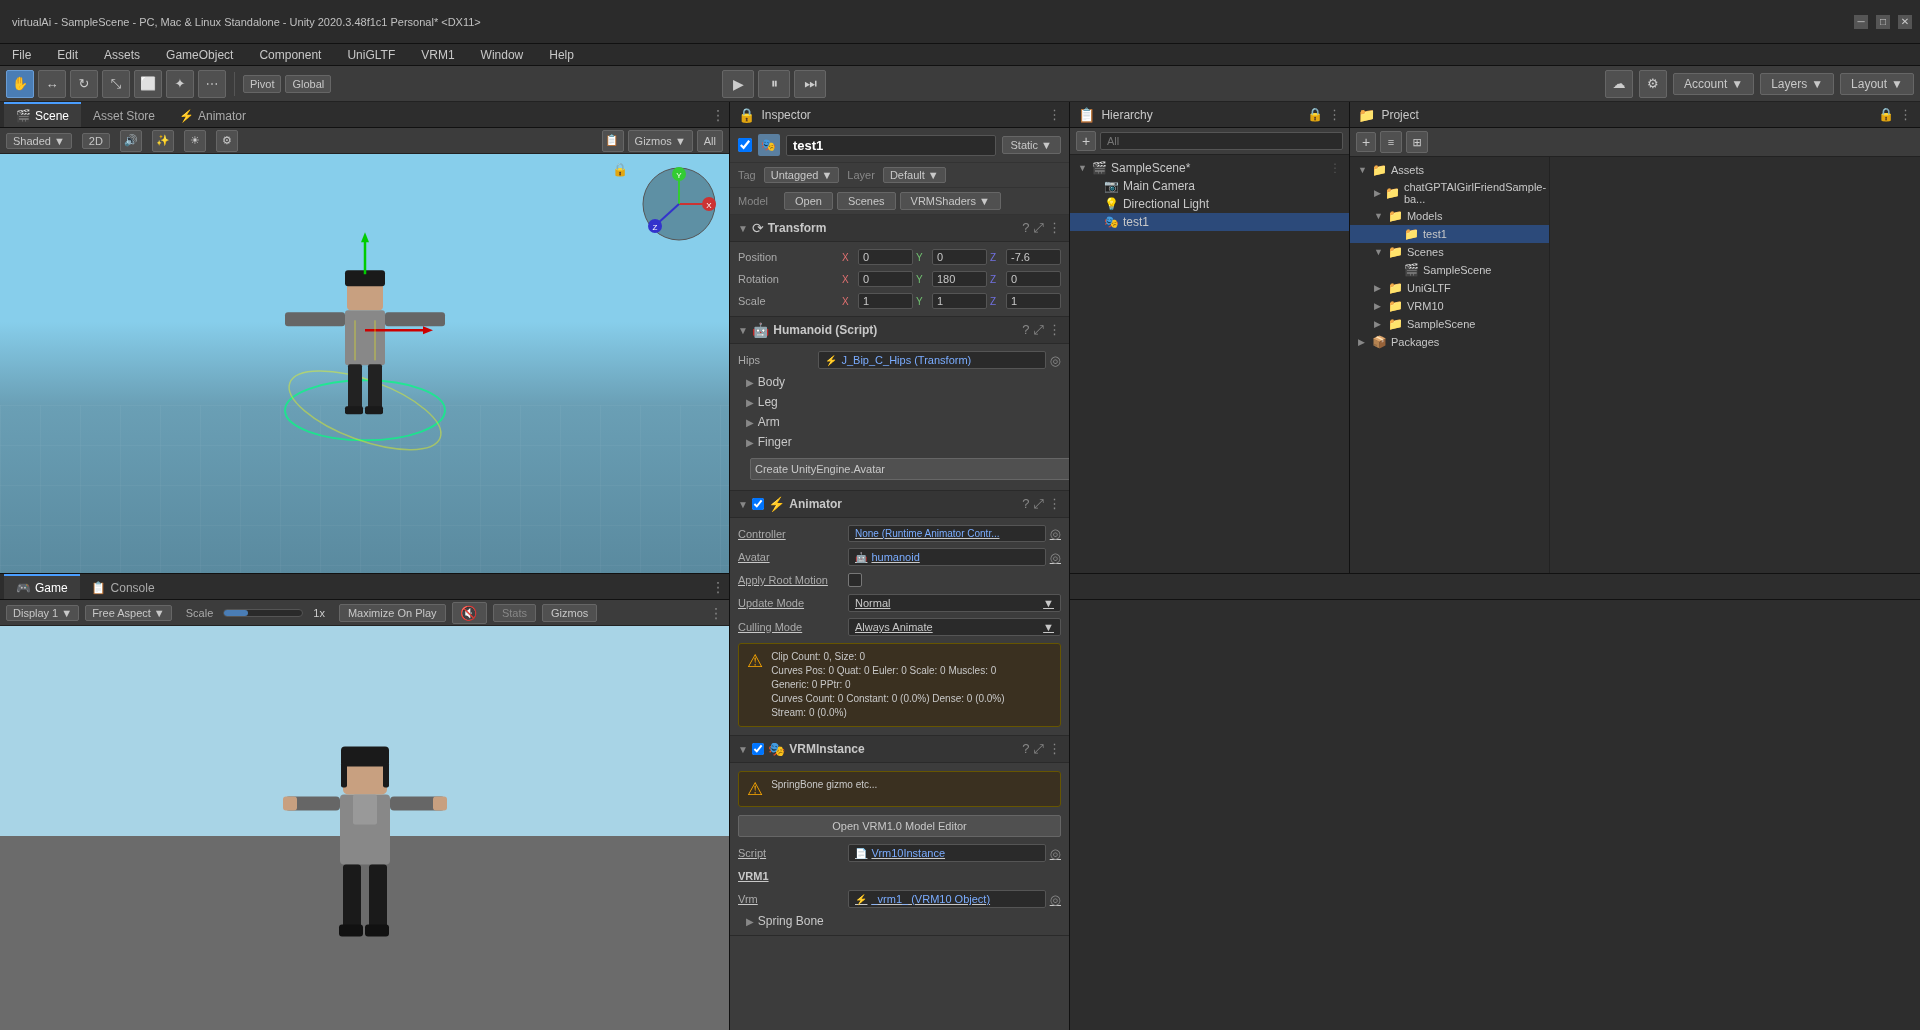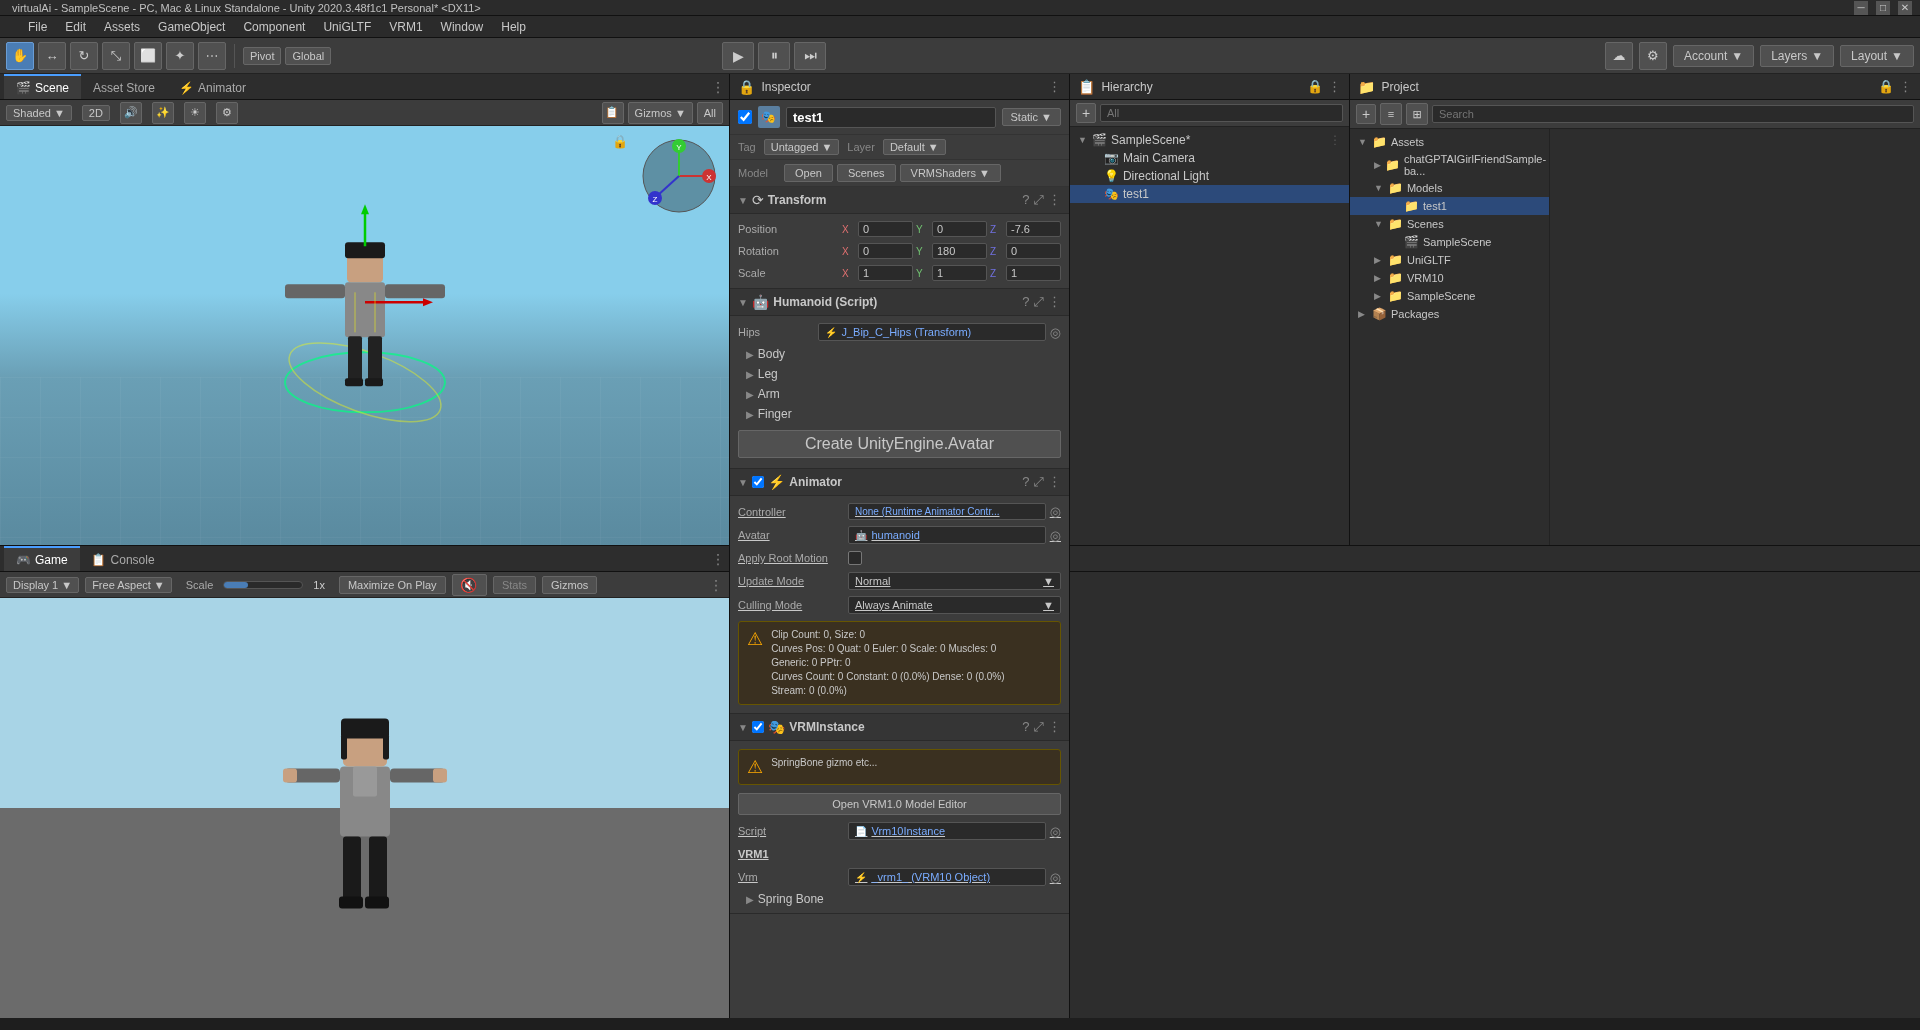--- a/index.html
+++ b/index.html
@@ -8,21 +8,21 @@
       height: 1030px;
       background: #1e1e1e;
       font-family: 'Segoe UI', Arial, sans-serif;
       font-size: 12px;
       color: #c8c8c8;
       overflow: hidden;
     }
 
     
     .title-bar {
-      height: 16px;
+      height: 44px;
       background: #2b2b2b;
       display: flex;
       align-items: center;
       padding: 0 8px;
       border-bottom: 1px solid #111;
     }
     .title-bar-text {
       font-size: 11px;
       color: #c0c0c0;
       flex: 1;
@@ -44,23 +44,23 @@
       align-items: center;
       justify-content: center;
     }
 
     
     .menu-bar {
       height: 22px;
       background: #2b2b2b;
       display: flex;
       align-items: center;
-      padding: 0 20px;
+      padding: 0 4px;
       border-bottom: 1px solid #111;
-      gap: 2px;
+      gap: 10px;
     }
     .menu-item {
       padding: 2px 8px;
       font-size: 12px;
       color: #c8c8c8;
       cursor: pointer;
     }
 
     
     .toolbar {
@@ -421,29 +421,29 @@
     .foldout-row {
       display: flex;
       align-items: center;
       padding: 3px 16px;
       cursor: pointer;
     }
     .foldout-arrow { color: #888; font-size: 10px; margin-right: 4px; }
     .foldout-label { font-size: 12px; color: #c8c8c8; }
 
     .create-btn {
-      margin: 6px 8px;
+      margin: 6px 20px;
       padding: 4px;
       background: #505050;
       border: 1px solid #666;
       color: #c8c8c8;
-      font-size: 16px;
-      cursor: pointer;
-      border-radius: 2px;
-      text-align: center;
+      font-size: 11px;
+      cursor: pointer;
+      border-radius: 2px;
+      text-align: left;
       width: calc(100% - 16px);
     }
 
     
     .animator-row {
       display: flex;
       align-items: center;
       padding: 3px 8px;
       min-height: 22px;
       text-decoration: underline;
@@ -1153,21 +1153,20 @@
             <span class="panel-action-btn">🔒</span>
             <span class="panel-action-btn">⋮</span>
           </div>
         </div>
         <div style="display:flex;align-items:center;padding:3px 6px;background:#3c3c3c;border-bottom:1px solid #222;gap:4px;">
           <button class="plus-btn">+</button>
           <div style="display:flex;gap:4px;">
             <button style="width:22px;height:22px;background:#505050;border:1px solid #666;color:#ccc;font-size:11px;cursor:pointer;border-radius:2px;">≡</button>
             <button style="width:22px;height:22px;background:#505050;border:1px solid #666;color:#ccc;font-size:11px;cursor:pointer;border-radius:2px;">⊞</button>
           </div>
-          <input class="search-input" style="flex: 1 1 0%;" type="text" placeholder="Search">
         </div>
         <div class="project-content">
           <div class="project-tree">
             <div class="folder-item">
               <span class="folder-arrow">▼</span>
               <span class="folder-icon">📁</span>
               <span>Assets</span>
             </div>
             <div class="folder-item" style="padding-left:24px;">
               <span class="folder-arrow">▶</span>

